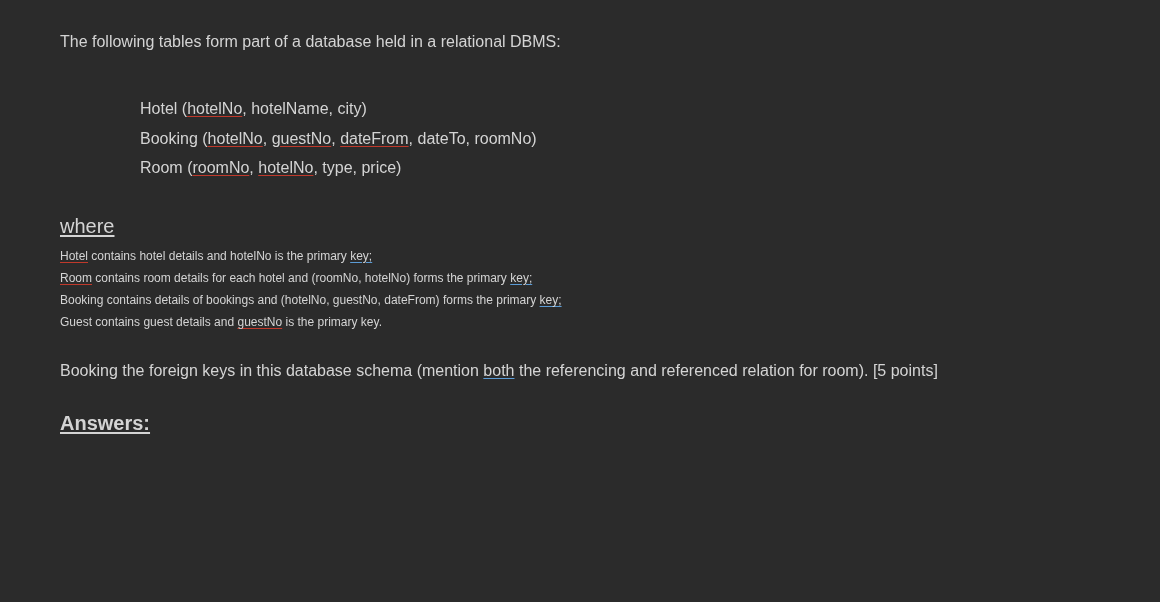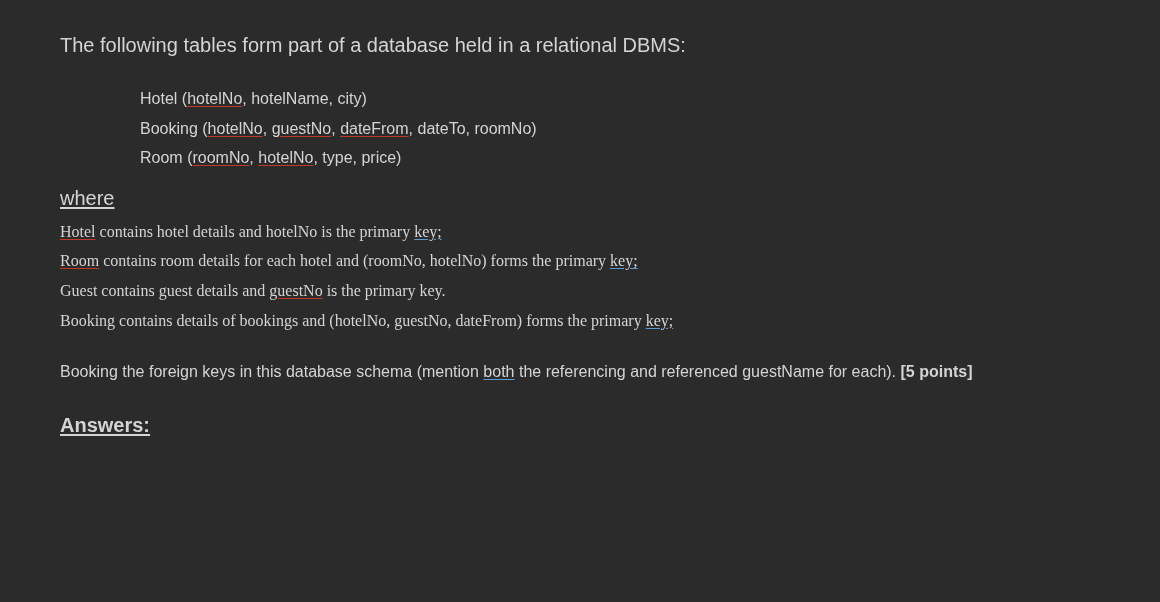--- a/index.html
+++ b/index.html
@@ -13,27 +13,27 @@
       color: #d4d4d4;
       font-family: 'Segoe UI', Arial, sans-serif;
       font-size: 16px;
       line-height: 1.5;
       width: 1160px;
       min-height: 602px;
       padding: 30px 60px;
     }
 
     .intro-text {
-      margin-bottom: 24px;
-      font-size: 20px;
+      margin-bottom: 40px;
+      font-size: 16px;
     }
 
     .tables-section {
       margin-left: 80px;
-      margin-bottom: 10px;
+      margin-bottom: 28px;
       line-height: 1.85;
     }
 
     .table-line {
       font-size: 16px;
     }
 
     .underline-red {
       text-decoration: underline;
       text-decoration-color: #c0392b;
@@ -48,22 +48,21 @@
       text-decoration: underline;
       text-decoration-color: #d4d4d4;
       text-underline-offset: 2px;
       font-size: 20px;
       display: inline-block;
       margin-bottom: 4px;
     }
 
     .description-lines {
       line-height: 1.85;
-      font-size: 16px;
-      font-family: Liberation Serif, serif;
+      font-size: 12px;
     }
 
     .desc-line {
       display: block;
     }
 
     .hotel-underline {
       text-decoration: underline;
       text-decoration-color: #c0392b;
       text-underline-offset: 2px;
@@ -94,21 +93,21 @@
       line-height: 1.65;
     }
 
     .both-underline {
       text-decoration: underline;
       text-decoration-color: #5b9bd5;
       text-underline-offset: 2px;
     }
 
     .bold-text {
-      font-weight: bold;
+      font-weight: normal;
     }
 
     .answers-section {
       margin-top: 10px;
     }
 
     .answers-label {
       font-weight: bold;
       text-decoration: underline;
       text-decoration-color: #d4d4d4;
@@ -136,27 +135,27 @@
 <div class="where-section">
   <span class="where-label">where</span>
   <div class="description-lines">
     <span class="desc-line">
       <span class="hotel-underline">Hotel</span> contains hotel details and hotelNo is the primary <span class="key-blue">key;</span>
     </span>
     <span class="desc-line">
       <span class="room-underline">Room</span> contains room details for each hotel and (roomNo, hotelNo) forms the primary <span class="key-blue">key;</span>
     </span>
     <span class="desc-line">
-      Guest contains guest details and <span class="guest-underline">guestNo</span> is the primary key.
+      Booking contains details of bookings and (hotelNo, guestNo, dateFrom) forms the primary <span class="key-blue">key;</span>
     </span>
     <span class="desc-line">
-      Booking contains details of bookings and (hotelNo, guestNo, dateFrom) forms the primary <span class="key-blue">key;</span>
+      Guest contains guest details and <span class="guest-underline">guestNo</span> is the primary key.
     </span>
   </div>
 </div>
 
 <div class="identify-section">
-  <span>Booking the foreign keys in this database schema (mention </span><span class="both-underline">both</span><span> the referencing and referenced guestName for each). </span><span class="bold-text">[5 points]</span>
+  <span>Booking the foreign keys in this database schema (mention </span><span class="both-underline">both</span><span> the referencing and referenced relation for room). </span><span class="bold-text">[5 points]</span>
 </div>
 
 <div class="answers-section">
   <span class="answers-label">Answers:</span>
 </div>
 
 </body></html>

